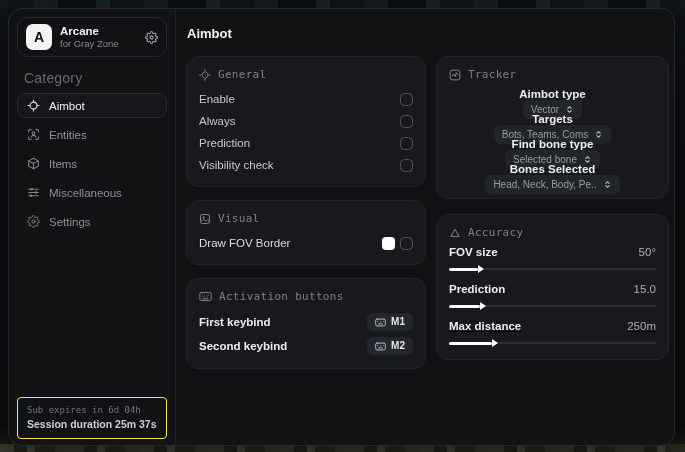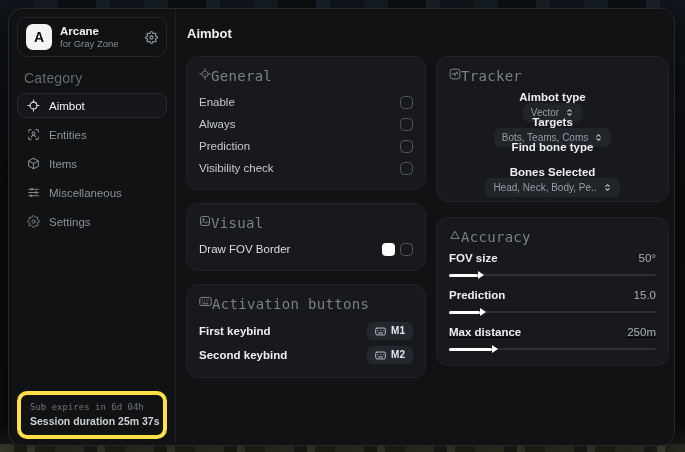--- a/index.html
+++ b/index.html
@@ -24,31 +24,31 @@
   .logo{width:26px;height:26px;background:#f3f4f4;border-radius:7px;color:#0b0c0d;font-weight:800;font-size:14px;display:flex;align-items:center;justify-content:center;flex:none;}
   .brand-text{flex:1;min-width:0;}
   .brand-name{font-size:11.5px;font-weight:700;color:#f1f2f3;line-height:1.25;}
   .brand-sub{font-size:9.5px;color:#878c91;line-height:1.25;}
   .brand-gear{color:#9aa0a5;display:flex;flex:none;}
   .category{font-size:14px;color:#666b70;margin:13px 7px 7px 7px;letter-spacing:.2px;}
   .nav{display:flex;flex-direction:column;gap:4px;}
   .nav-item{display:flex;align-items:center;gap:9px;padding:5px 9px;border-radius:8px;color:#8d9297;font-size:11.5px;border:1px solid transparent;cursor:default;}
   .nav-item.active{color:#f0f2f3;border-color:#272a2f;background:#141619;}
   .nav-item .nicon{display:flex;color:inherit;opacity:.9;}
-  .sidebar-footer{margin-top:auto;border:4px solid #fde047;border-radius:10px;padding:7px 11px 8px 9px;}
+  .sidebar-footer{margin-top:auto;border:1px solid #fde047;border-radius:4px;padding:7px 11px 8px 9px;}
   .sf-line1{font-family:"DejaVu Sans Mono",monospace;font-size:9px;color:#6f747a;margin-bottom:3px;white-space:nowrap;}
   .sf-line2{font-size:10.5px;font-weight:600;color:#cdd0d2;white-space:nowrap;}
   
   .main{flex:1;display:flex;flex-direction:column;padding:14px 5px 12px 10px;box-sizing:border-box;}
   .page-title{font-size:13px;font-weight:700;color:#f3f4f5;margin:3px 0 15px 1px;}
   .columns{display:flex;gap:10px;align-items:flex-start;}
   .col-left{width:240px;min-width:240px;display:flex;flex-direction:column;gap:13px;box-sizing:border-box;}
   .col-right{flex:1;display:flex;flex-direction:column;gap:15px;box-sizing:border-box;}
   .card{background:#17191d;border:1px solid #202329;border-radius:12px;padding:10px 12px;box-sizing:border-box;}
-  .card-head{display:flex;font-family:"DejaVu Sans Mono",monospace;font-size:14px;color:#7b8086;margin:1px 0 7px 0;letter-spacing:.3px;}
+  .card-head{display:flex;align-items:center;gap:7px;font-family:"DejaVu Sans Mono",monospace;font-size:11px;color:#7b8086;margin:1px 0 7px 0;letter-spacing:.3px;}
   .card-head .hicon{display:flex;color:#84898f;}
   .row{display:flex;align-items:center;justify-content:space-between;height:22px;}
   .row-label{font-size:11.5px;color:#c6c9cc;}
   .row-label.bright{color:#dcdee0;}
   .row-label.dim{color:#9ea3a7;}
   .row-label.strong{color:#eceef0;font-weight:600;}
   .checkbox{width:13px;height:13px;border:1.5px solid #51565c;border-radius:4.5px;box-sizing:border-box;flex:none;}
   .right-controls{display:flex;align-items:center;gap:5px;}
   .swatch{width:13px;height:13px;border-radius:4px;flex:none;}
   .keybind{display:inline-flex;align-items:center;gap:5px;background:#24272d;border-radius:6px;padding:3px 8px;font-size:10px;font-weight:600;color:#e4e6e8;line-height:1.2;}
@@ -272,20 +272,28 @@
               <span>Bots, Teams, Coms</span>
               <span class="sicon">
                 <svg width="9" height="9" viewBox="0 0 16 16" fill="none" stroke="currentColor" stroke-width="1.8" stroke-linecap="round" stroke-linejoin="round">
                     <path d="M5 6l3-3 3 3M5 10l3 3 3-3"></path>
                   </svg>
               </span>
             </span>
           </div>
           <div class="row tr-row">
             <span class="row-label strong">Find bone type</span>
+            <span class="select">
+              <span>Selected bone</span>
+              <span class="sicon">
+                <svg width="9" height="9" viewBox="0 0 16 16" fill="none" stroke="currentColor" stroke-width="1.8" stroke-linecap="round" stroke-linejoin="round">
+                    <path d="M5 6l3-3 3 3M5 10l3 3 3-3"></path>
+                  </svg>
+              </span>
+            </span>
           </div>
           <div class="row tr-row">
             <span class="row-label strong">Bones Selected</span>
             <span class="select">
               <span>Head, Neck, Body, Pe..</span>
               <span class="sicon">
                 <svg width="9" height="9" viewBox="0 0 16 16" fill="none" stroke="currentColor" stroke-width="1.8" stroke-linecap="round" stroke-linejoin="round">
                     <path d="M5 6l3-3 3 3M5 10l3 3 3-3"></path>
                   </svg>
               </span>

